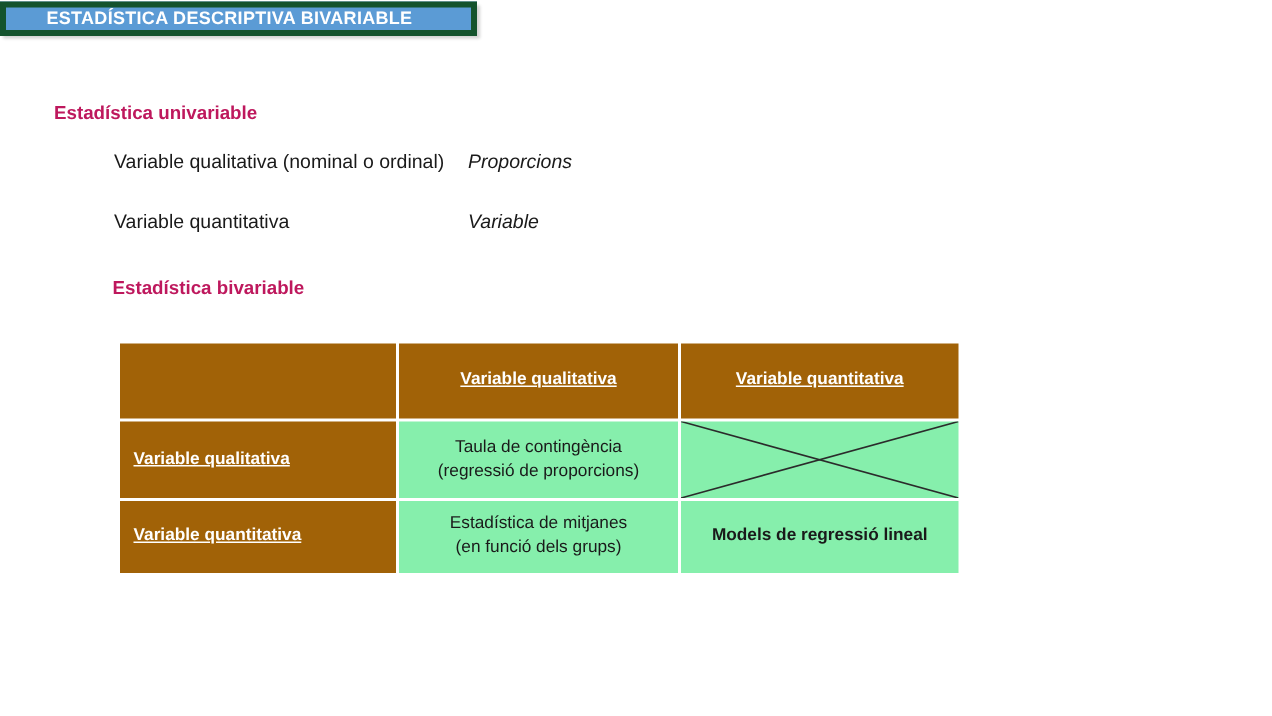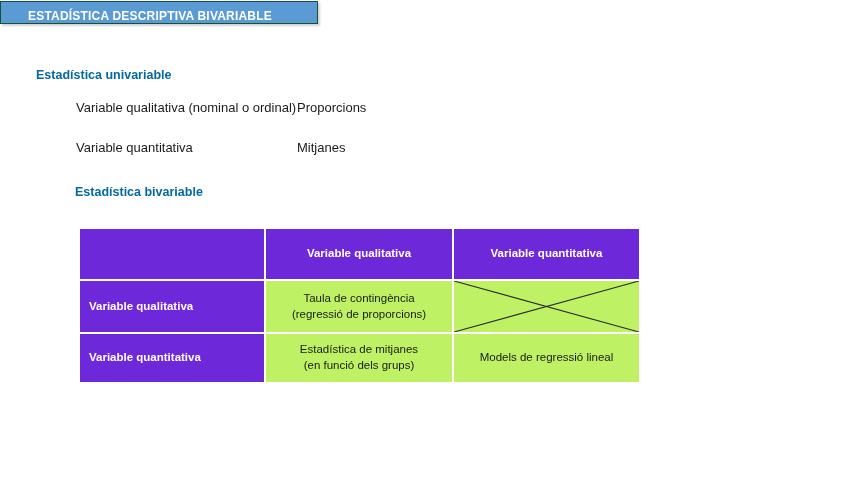--- a/index.html
+++ b/index.html
@@ -18,42 +18,42 @@
   }
 
   
   .title-banner {
     position: absolute;
     left: 0px;
     top: 1px;
     width: 318px;
     height: 23px;
     background: #5B9BD5;
-    border: 1px solid #14532d;
+    border: 4px solid #14532d;
     box-sizing: border-box;
     box-shadow: 2px 2px 2px rgba(0,0,0,0.18);
     display: flex;
-    align-items: flex-end;
+    align-items: flex-start;
   }
   .title-banner-text {
     color: #ffffff;
     font-size: 12px;
     font-weight: bold;
     letter-spacing: 0.2px;
     padding-left: 27px;
     white-space: nowrap;
   }
 
   
   .section-heading {
     position: absolute;
     left: 36px;
     font-size: 12.5px;
     font-weight: bold;
-    color: #0369a1;
+    color: #be185d;
     white-space: nowrap;
   }
   #heading-univariable { top: 68px; }
   #heading-bivariable  { top: 185px; padding-left: 39px; }
 
   
   .uni-list {
     position: absolute;
     left: 76px;
     top: 100px;
@@ -66,23 +66,24 @@
     color: #1a1a1a;
   }
   .uni-label {
     position: absolute;
     left: 0px;
     top: 0px;
     white-space: nowrap;
   }
   .uni-value {
     position: absolute;
-    left: 221px;
+    left: 236px;
     top: 0px;
     white-space: nowrap;
+    font-style: italic;
   }
 
   
   .bi-table {
     position: absolute;
     left: 78px;
     top: 227px;
     width: 559px;
     border-collapse: separate;
     border-spacing: 2px;
@@ -93,34 +94,35 @@
     vertical-align: middle;
     text-align: center;
     font-size: 11.5px;
     line-height: 1.38;
   }
   .col-head   { width: 184px; }
   .col-qual   { width: 186px; }
   .col-quant  { width: 185px; }
 
   .cell-blue {
-    background: #6d28d9;
+    background: #a16207;
     color: #ffffff;
     font-weight: bold;
+    text-decoration: underline;
   }
   .cell-blue.row-head {
     text-align: left;
     padding-left: 9px;
   }
   .cell-light {
-    background: #bef264;
+    background: #86efac;
     color: #1a1a1a;
   }
   .cell-bold {
-    font-weight: normal;
+    font-weight: bold;
     margin-left: 48px;
   }
   .row-header td { height: 50px; }
   .row-body   td { height: 51px; }
   .row-body2  td { height: 48px; }
 
   .cell-cross {
     position: relative;
     padding: 0;
   }
@@ -143,21 +145,21 @@
 
 <div class="section-heading" id="heading-univariable">Estadística univariable</div>
 
 <div class="uni-list">
   <div class="uni-row">
     <span class="uni-label">Variable qualitativa (nominal o ordinal)</span>
     <span class="uni-value">Proporcions</span>
   </div>
   <div class="uni-row">
     <span class="uni-label">Variable quantitativa</span>
-    <span class="uni-value">Mitjanes</span>
+    <span class="uni-value">Variable</span>
   </div>
 </div>
 
 <div class="section-heading" id="heading-bivariable">Estadística bivariable</div>
 
 <table class="bi-table">
   <colgroup>
     <col class="col-head">
     <col class="col-qual">
     <col class="col-quant">

